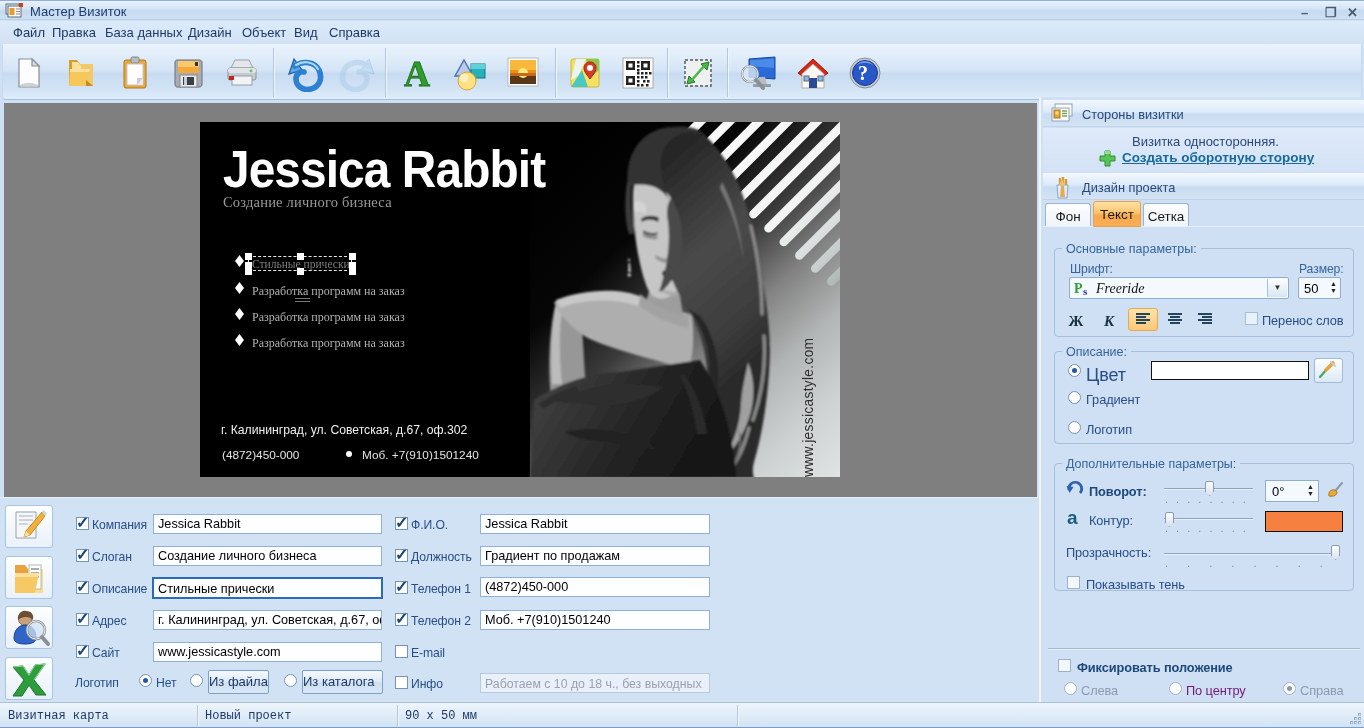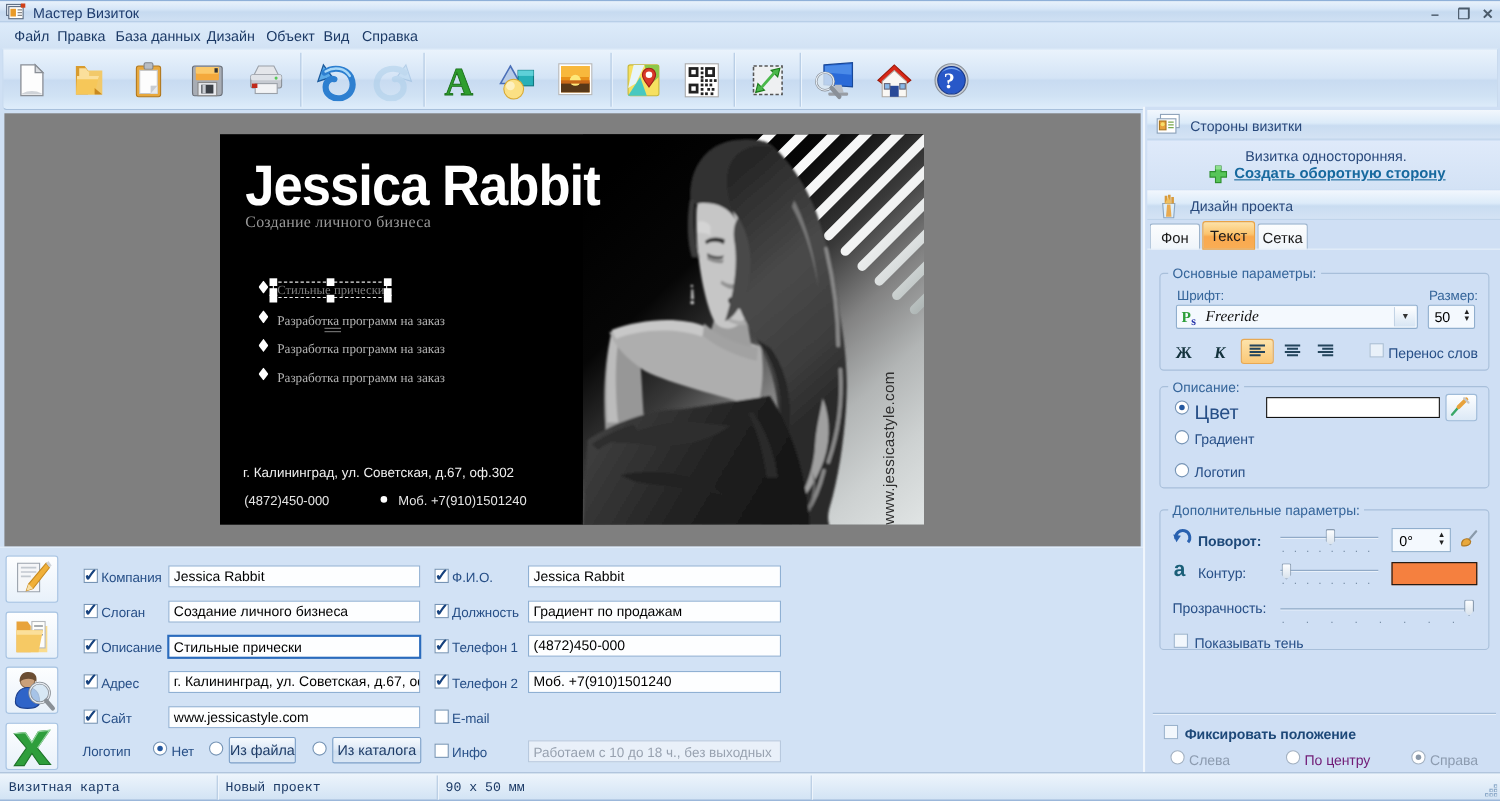--- a/index.html
+++ b/index.html
@@ -30,21 +30,21 @@
 .stx{position:absolute;top:6px;font-size:12px;color:#1c3a66;}
 .ssep{position:absolute;top:2px;width:1px;height:22px;background:#b4c9e0;box-shadow:1px 0 0 #f0f6fc;}
 
 .fld{position:absolute;height:20px;background:#fdfeff;border:1px solid #8fb0d3;font-size:12.7px;color:#000;padding:2px 4px;line-height:15px;white-space:nowrap;overflow:hidden;}
 .flddis{background:#e9f0f9;color:#98a2b0;border:1px solid #b8c9de;}
 .cb{position:absolute;width:13px;height:13px;background:#fff;border:1px solid #7694b5;}
 .lbl{position:absolute;font-size:12.2px;color:#274f87;letter-spacing:-.1px;}
 .check{position:absolute;left:-1px;top:-5px;font-size:16px;color:#17427e;font-weight:bold;}
 .radio{position:absolute;width:13px;height:13px;border-radius:50%;background:#fff;border:1px solid #7694b5;}
 .rdot{position:absolute;left:3px;top:3px;width:5px;height:5px;border-radius:50%;background:#2458a0;}
-.btn{position:absolute;height:24px;background:linear-gradient(#f6fafe,#dfeaf7 45%,#cfdff0 55%,#dae7f5);border:1px solid #7da0c8;border-radius:2px;font-size:13px;color:#1c3a66;text-align:center;}
+.btn{position:absolute;height:24px;background:linear-gradient(#f6fafe,#dfeaf7 45%,#cfdff0 55%,#dae7f5);border:1px solid #7da0c8;border-radius:2px;font-size:13px;color:#1c3a66;text-align:left;}
 .sideicon{position:absolute;left:5px;width:48px;height:43px;background:linear-gradient(#fdfeff,#e8f1fa);border:1px solid #a8c4e2;border-radius:3px;}
 .tab{position:absolute;top:106px;height:24px;background:linear-gradient(#fcfdfe,#eef4fa);border:1px solid #9db4cc;border-bottom:none;border-radius:3px 3px 0 0;font-size:13.5px;color:#1a1a1a;text-align:center;padding-top:5px;}
 .tabact{top:104px;height:26px;background:linear-gradient(#fde2a7 0%,#fbc46e 45%,#f9a94e 55%,#f9ad55 100%);border:1px solid #e9a345;z-index:2;font-weight:normal;}
 .grp{position:absolute;border:1px solid #a8bfda;border-radius:4px;}
 .glabel{position:absolute;font-size:12.5px;color:#35659a;background:#cfdff4;padding:0 4px;}
 .fbtn{position:absolute;width:28px;height:23px;text-align:center;padding-top:4px;border-radius:3px;}
 .fbtnact{background:linear-gradient(#fde3ab,#fbc877);border:1px solid #e8a954;padding-top:3px;width:30px;}
 .slider{position:absolute;height:1px;background:#8aa5c2;box-shadow:0 1px 0 #e8f0fa;}
 .thumb{position:absolute;width:9px;height:15px;background:linear-gradient(#fdfeff,#d8e2ec);border:1px solid #8a9cb0;border-radius:2px 2px 1px 1px;clip-path:polygon(0 0,100% 0,100% 70%,50% 100%,0 70%);}
 .ticks{position:absolute;font-size:11px;color:#7a90a8;letter-spacing:2.5px;overflow:hidden;height:8px;line-height:5px;}

